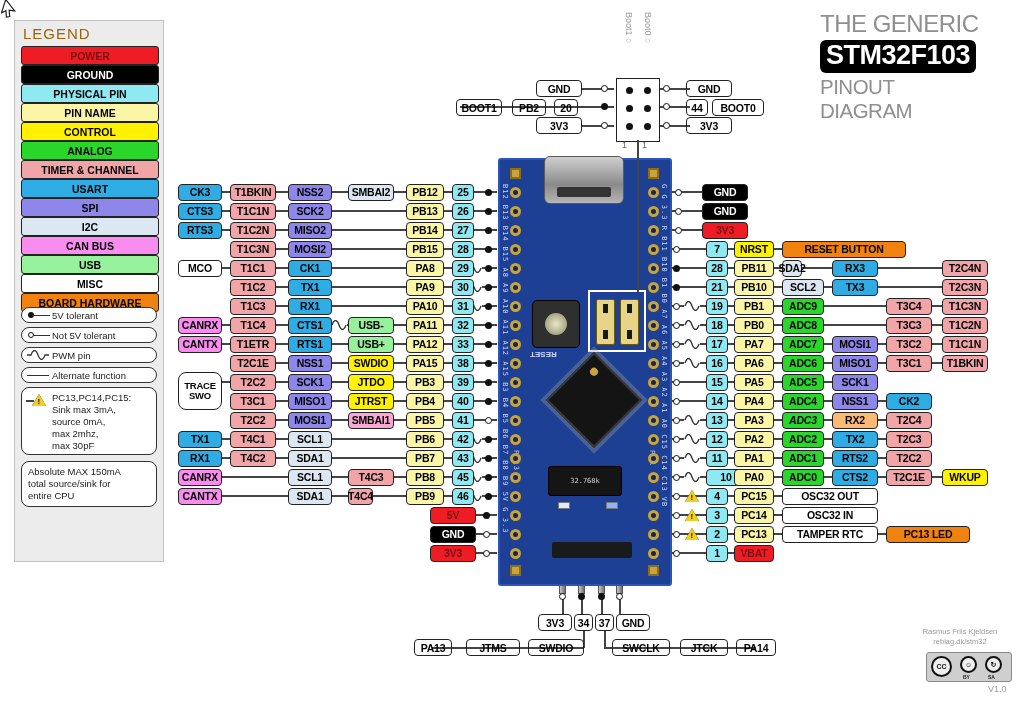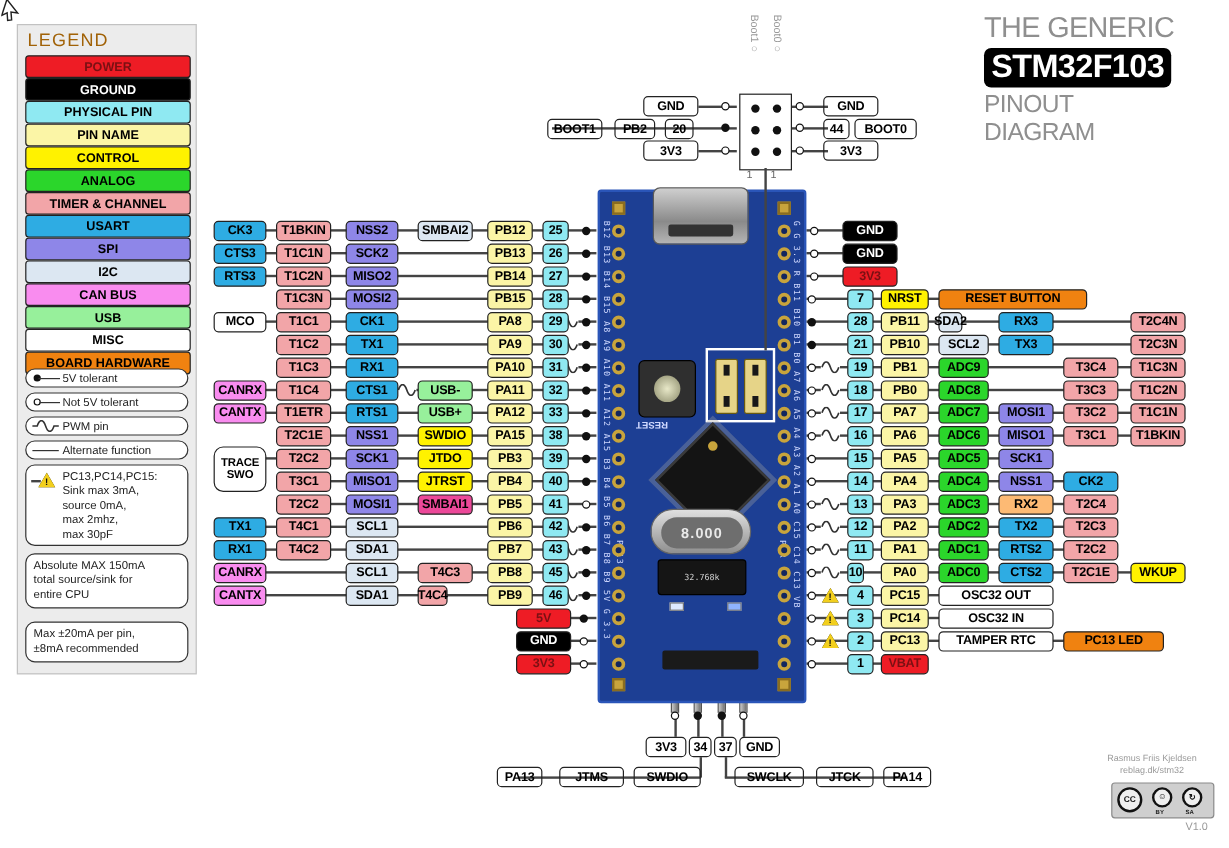--- a/index.html
+++ b/index.html
@@ -128,24 +128,20 @@
         <div>Sink max 3mA,</div>
         <div>source 0mA,</div>
         <div>max 2mhz,</div>
         <div>max 30pF</div>
       </div>
       <div class="lg-block" style="top: 440px;">
         <div>Absolute MAX 150mA</div>
         <div>total source/sink for</div>
         <div>entire CPU</div>
       </div>
-      <div class="lg-block" style="top: 497px;">
-        <div>Max ±20mA per pin,</div>
-        <div>±8mA recommended</div>
-      </div>
     </div>
 
   <div id="title">
     <div class="t1">THE GENERIC</div>
     <div><span class="t2">STM32F103</span></div>
     <div class="t3">PINOUT DIAGRAM</div>
   </div>
 
   <div>
     <span class="vlabel" style="left:634px;top:12px">Boot1 ○</span>
@@ -202,23 +198,20 @@
           <div class="jpin" style="left:6px;top:4px"></div>
           <div class="jpin" style="left:6px;top:30px"></div>
         </div>
       <div class="jumper" style="left:30px;top:7px">
           <div class="jpin" style="left:6px;top:4px"></div>
           <div class="jpin" style="left:6px;top:30px"></div>
         </div>
     </div>
     <div id="chip">
         <div class="pip"></div>
-      </div>
-    <div id="xtal">
-        <div class="inner">8.000</div>
       </div>
     <div id="x32">
         <span>32.768k</span>
       </div>
     <span class="silk" style="left:20px;top:290px;transform-origin:0 0;transform:rotate(90deg)">PC13</span>
     <span class="silk" style="left:156px;top:290px;transform-origin:0 0;transform:rotate(90deg)">PWR</span>
     <div class="led" style="left:58px;top:342px;background:#dfeaff"></div>
     <div class="led" style="left:106px;top:342px;background:#8fb4ff"></div>
     <div id="bheader"></div>
   </div>
@@ -371,21 +364,21 @@
     <div class="dot" style="left: 484.5px; top: 397.5px;"></div>
     <div class="pbox" style="left: 230px; top: 392.5px; width: 46px; height: 17px; background: rgb(242, 165, 168); color: rgb(0, 0, 0);">T3C1</div>
     <div class="pbox" style="left: 288px; top: 392.5px; width: 44px; height: 17px; background: rgb(142, 134, 232); color: rgb(0, 0, 0);">MISO1</div>
     <div class="pbox" style="left: 348px; top: 392.5px; width: 46px; height: 17px; background: rgb(255, 242, 0); color: rgb(0, 0, 0);">JTRST</div>
     <div class="pbox" style="left: 406px; top: 392.5px; width: 38px; height: 17px; background: rgb(251, 245, 166); color: rgb(0, 0, 0);">PB4</div>
     <div class="pbox" style="left: 452px; top: 392.5px; width: 22px; height: 17px; background: rgb(143, 233, 242); color: rgb(0, 0, 0);">40</div>
     <div class="wire" style="left: 234px; top: 419.25px; width: 263px;"></div>
     <div class="ring" style="left: 484.5px; top: 416.5px;"></div>
     <div class="pbox" style="left: 230px; top: 411.5px; width: 46px; height: 17px; background: rgb(242, 165, 168); color: rgb(0, 0, 0);">T2C2</div>
     <div class="pbox" style="left: 288px; top: 411.5px; width: 44px; height: 17px; background: rgb(142, 134, 232); color: rgb(0, 0, 0);">MOSI1</div>
-    <div class="pbox" style="left: 348px; top: 411.5px; width: 46px; height: 17px; background: #ec4899; color: rgb(0, 0, 0);">SMBAI1</div>
+    <div class="pbox" style="left: 348px; top: 411.5px; width: 46px; height: 17px; background: #f9a8d4; color: rgb(0, 0, 0);">SMBAI1</div>
     <div class="pbox" style="left: 406px; top: 411.5px; width: 38px; height: 17px; background: rgb(251, 245, 166); color: rgb(0, 0, 0);">PB5</div>
     <div class="pbox" style="left: 452px; top: 411.5px; width: 22px; height: 17px; background: rgb(143, 233, 242); color: rgb(0, 0, 0);">41</div>
     <div class="wire" style="left: 182px; top: 438.25px; width: 315px;"></div>
     <div class="pwm" style="left: 466px; top: 434px;"><svg width="16" height="10" viewBox="0 0 16 10">
         <path d="M1 5 C3 -1,6 -1,8 5 S13 11,15 5" fill="none" stroke="#333" stroke-width="1.4"></path>
       </svg></div>
     <div class="dot" style="left: 484.5px; top: 435.5px;"></div>
     <div class="pbox" style="left: 178px; top: 430.5px; width: 44px; height: 17px; background: rgb(46, 172, 227); color: rgb(0, 0, 0);">TX1</div>
     <div class="pbox" style="left: 230px; top: 430.5px; width: 46px; height: 17px; background: rgb(242, 165, 168); color: rgb(0, 0, 0);">T4C1</div>
     <div class="pbox" style="left: 288px; top: 430.5px; width: 44px; height: 17px; background: rgb(220, 231, 242); color: rgb(0, 0, 0);">SCL1</div>
@@ -513,21 +506,21 @@
     <div class="pbox" style="left: 782px; top: 392.5px; width: 42px; height: 17px; background: rgb(43, 214, 43); color: rgb(0, 0, 0);">ADC4</div>
     <div class="pbox" style="left: 832px; top: 392.5px; width: 46px; height: 17px; background: rgb(142, 134, 232); color: rgb(0, 0, 0);">NSS1</div>
     <div class="pbox" style="left: 886px; top: 392.5px; width: 46px; height: 17px; background: rgb(46, 172, 227); color: rgb(0, 0, 0);">CK2</div>
     <div class="wire" style="left: 672px; top: 419.25px; width: 256px;"></div>
     <div class="ring" style="left: 672.5px; top: 416.5px;"></div>
     <div class="pwm" style="left: 684px; top: 415px;"><svg width="16" height="10" viewBox="0 0 16 10">
         <path d="M1 5 C3 -1,6 -1,8 5 S13 11,15 5" fill="none" stroke="#333" stroke-width="1.4"></path>
       </svg></div>
     <div class="pbox" style="left: 706px; top: 411.5px; width: 22px; height: 17px; background: rgb(143, 233, 242); color: rgb(0, 0, 0);">13</div>
     <div class="pbox" style="left: 734px; top: 411.5px; width: 40px; height: 17px; background: rgb(251, 245, 166); color: rgb(0, 0, 0);">PA3</div>
-    <div class="pbox" style="left: 782px; top: 411.5px; width: 42px; height: 17px; background: rgb(43, 214, 43); color: rgb(0, 0, 0);">ADC3</div>
+    <div class="pbox" style="left: 782px; top: 411.5px; width: 42px; height: 17px; background: rgb(43, 214, 43); color: rgb(0, 0, 0); font-style: italic;">ADC3</div>
     <div class="pbox" style="left: 832px; top: 411.5px; width: 46px; height: 17px; background: #fdba74; color: rgb(0, 0, 0);">RX2</div>
     <div class="pbox" style="left: 886px; top: 411.5px; width: 46px; height: 17px; background: rgb(242, 165, 168); color: rgb(0, 0, 0);">T2C4</div>
     <div class="wire" style="left: 672px; top: 438.25px; width: 256px;"></div>
     <div class="ring" style="left: 672.5px; top: 435.5px;"></div>
     <div class="pwm" style="left: 684px; top: 434px;"><svg width="16" height="10" viewBox="0 0 16 10">
         <path d="M1 5 C3 -1,6 -1,8 5 S13 11,15 5" fill="none" stroke="#333" stroke-width="1.4"></path>
       </svg></div>
     <div class="pbox" style="left: 706px; top: 430.5px; width: 22px; height: 17px; background: rgb(143, 233, 242); color: rgb(0, 0, 0);">12</div>
     <div class="pbox" style="left: 734px; top: 430.5px; width: 40px; height: 17px; background: rgb(251, 245, 166); color: rgb(0, 0, 0);">PA2</div>
     <div class="pbox" style="left: 782px; top: 430.5px; width: 42px; height: 17px; background: rgb(43, 214, 43); color: rgb(0, 0, 0);">ADC2</div>
@@ -541,21 +534,21 @@
     <div class="pbox" style="left: 706px; top: 449.5px; width: 22px; height: 17px; background: rgb(143, 233, 242); color: rgb(0, 0, 0);">11</div>
     <div class="pbox" style="left: 734px; top: 449.5px; width: 40px; height: 17px; background: rgb(251, 245, 166); color: rgb(0, 0, 0);">PA1</div>
     <div class="pbox" style="left: 782px; top: 449.5px; width: 42px; height: 17px; background: rgb(43, 214, 43); color: rgb(0, 0, 0);">ADC1</div>
     <div class="pbox" style="left: 832px; top: 449.5px; width: 46px; height: 17px; background: rgb(46, 172, 227); color: rgb(0, 0, 0);">RTS2</div>
     <div class="pbox" style="left: 886px; top: 449.5px; width: 46px; height: 17px; background: rgb(242, 165, 168); color: rgb(0, 0, 0);">T2C2</div>
     <div class="wire" style="left: 672px; top: 476.25px; width: 312px;"></div>
     <div class="ring" style="left: 672.5px; top: 473.5px;"></div>
     <div class="pwm" style="left: 684px; top: 472px;"><svg width="16" height="10" viewBox="0 0 16 10">
         <path d="M1 5 C3 -1,6 -1,8 5 S13 11,15 5" fill="none" stroke="#333" stroke-width="1.4"></path>
       </svg></div>
-    <div class="pbox" style="left: 706px; top: 468.5px; width: 14px; height: 17px; background: rgb(143, 233, 242); color: rgb(0, 0, 0);">10</div>
+    <div class="pbox" style="left: 706px; top: 468.5px; width: 40px; height: 17px; background: rgb(143, 233, 242); color: rgb(0, 0, 0);">10</div>
     <div class="pbox" style="left: 734px; top: 468.5px; width: 40px; height: 17px; background: rgb(251, 245, 166); color: rgb(0, 0, 0);">PA0</div>
     <div class="pbox" style="left: 782px; top: 468.5px; width: 42px; height: 17px; background: rgb(43, 214, 43); color: rgb(0, 0, 0);">ADC0</div>
     <div class="pbox" style="left: 832px; top: 468.5px; width: 46px; height: 17px; background: rgb(46, 172, 227); color: rgb(0, 0, 0);">CTS2</div>
     <div class="pbox" style="left: 886px; top: 468.5px; width: 46px; height: 17px; background: rgb(242, 165, 168); color: rgb(0, 0, 0);">T2C1E</div>
     <div class="pbox" style="left: 942px; top: 468.5px; width: 46px; height: 17px; background: rgb(255, 242, 0); color: rgb(0, 0, 0);">WKUP</div>
     <div class="wire" style="left: 672px; top: 495.25px; width: 202px;"></div>
     <div class="ring" style="left: 672.5px; top: 492.5px;"></div>
     <div class="warntri" style="left: 685px; top: 490px;"></div>
     <div class="warnex" style="left: 690.5px; top: 493px;">!</div>
     <div class="pbox" style="left: 706px; top: 487.5px; width: 22px; height: 17px; background: rgb(143, 233, 242); color: rgb(0, 0, 0);">4</div>

